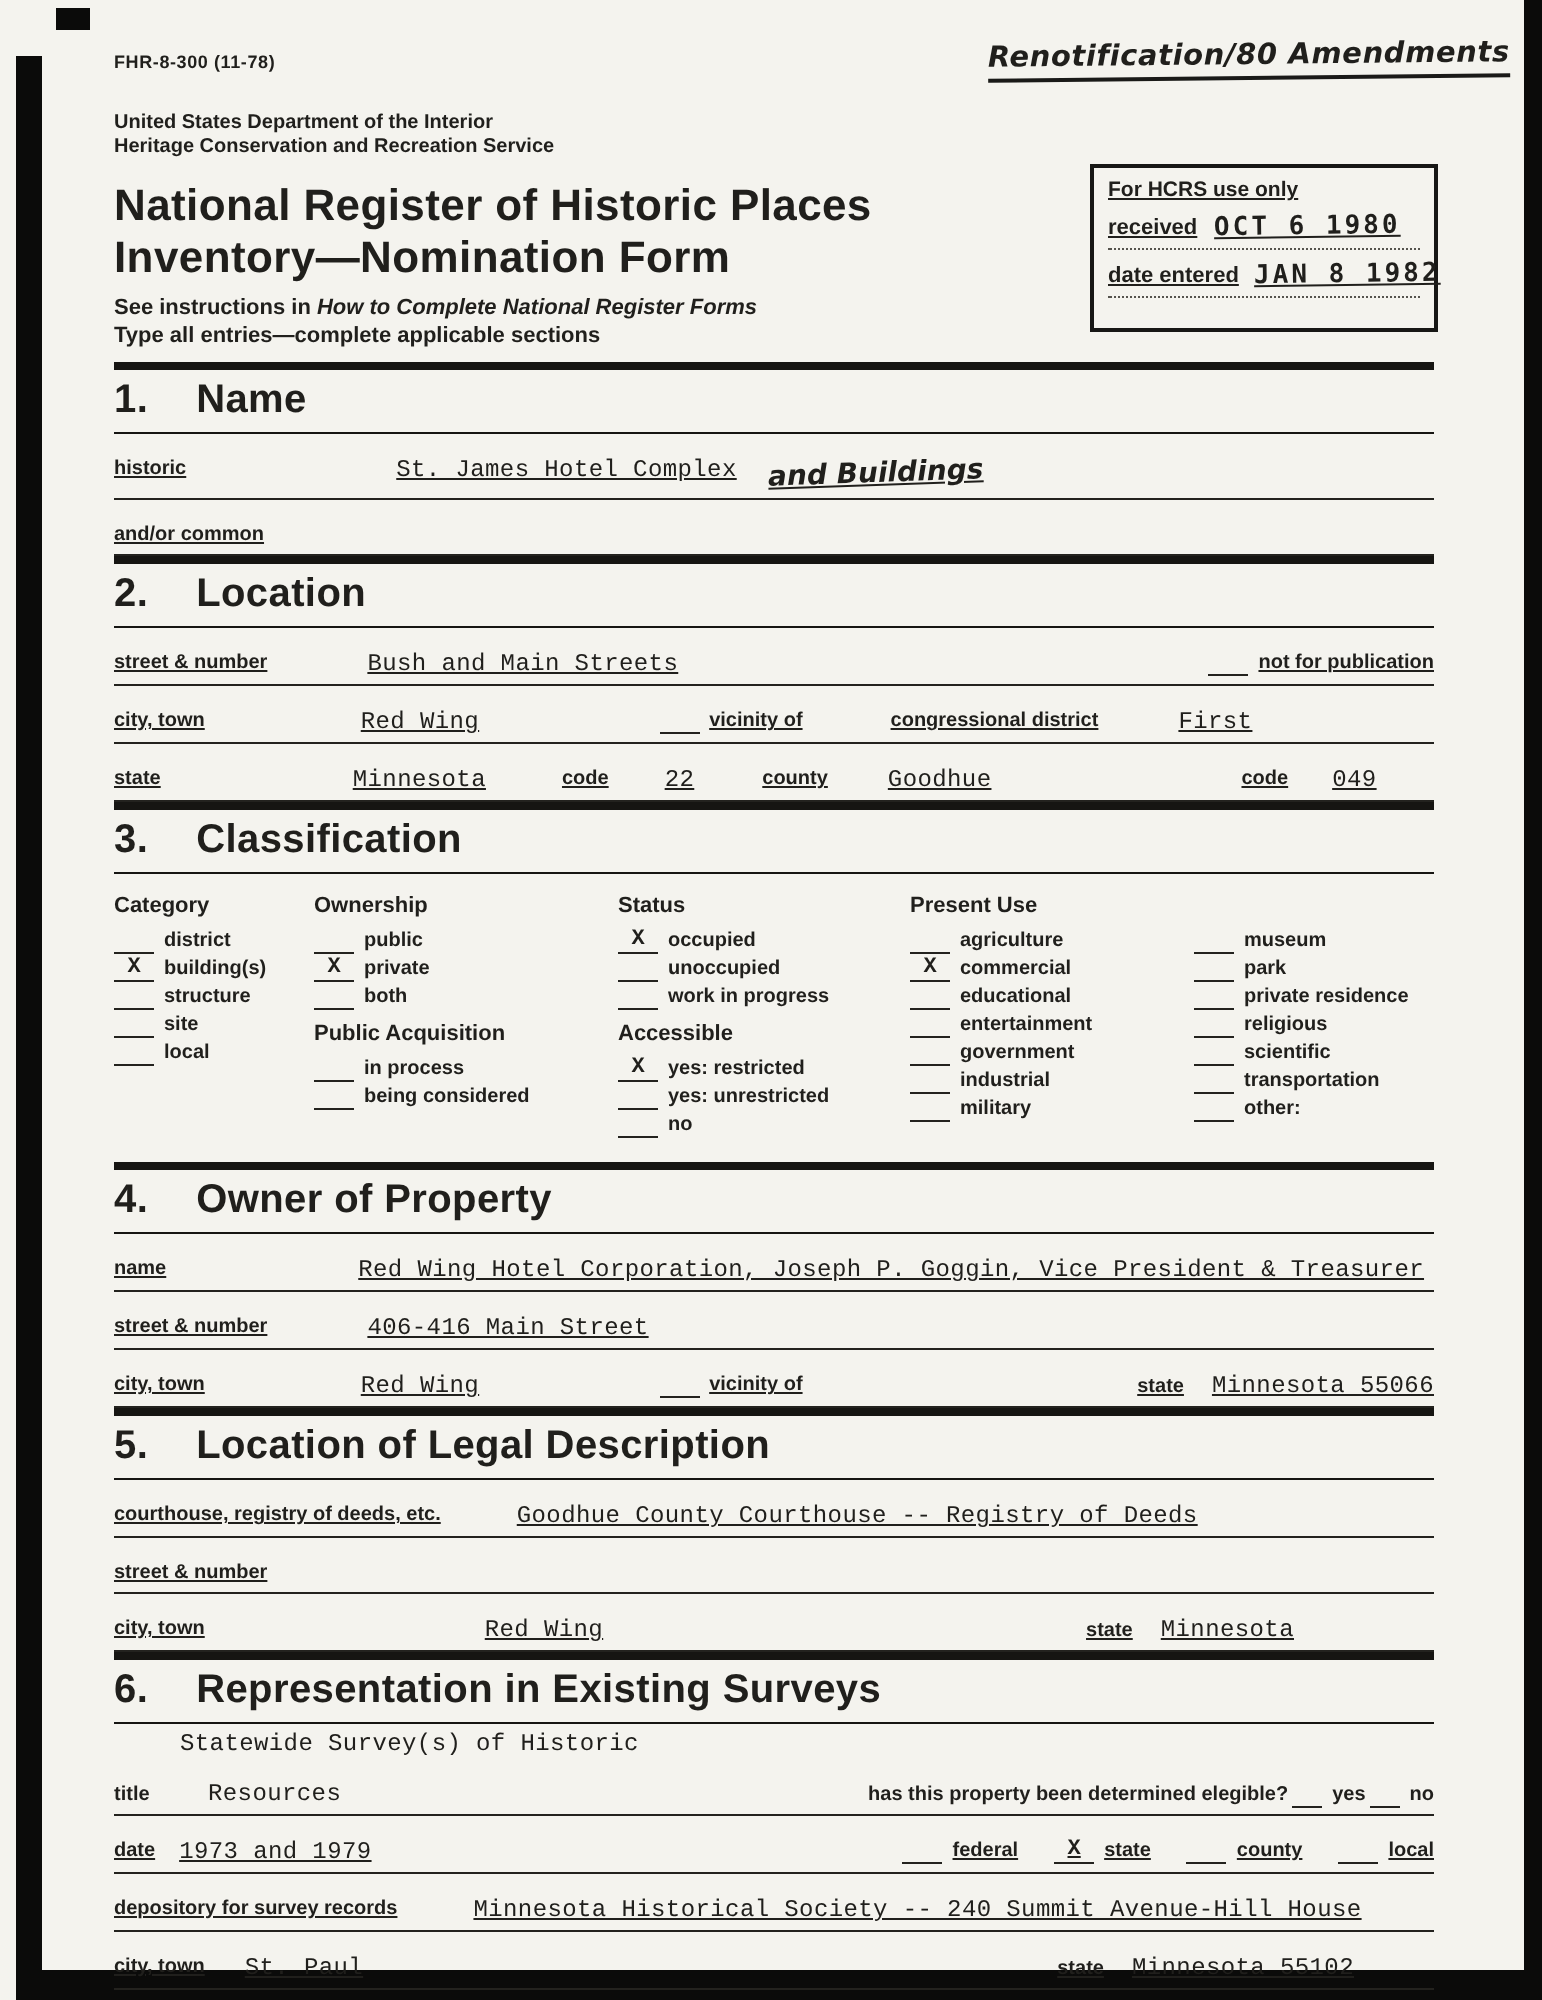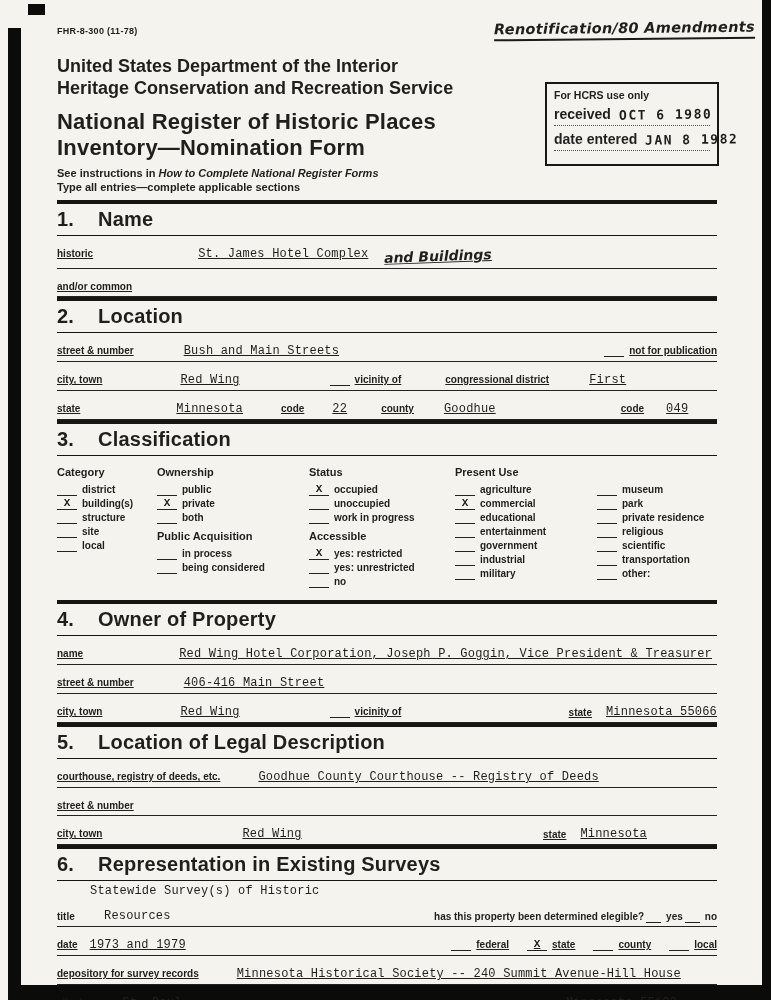--- a/index.html
+++ b/index.html
@@ -27,30 +27,30 @@
     transform:rotate(-.6deg);
     border-bottom:2px solid #1a1a18;
     padding-bottom:2px;
     white-space:nowrap;
   }
 
   .content { position:absolute; left:57px; top:26px; width:660px; }
 
   .form-number { font-size:9px; font-weight:bold; letter-spacing:.3px; margin-bottom:20px; }
 
-  .agency { font-size:18px; font-weight:bold; line-height:1.2; margin-bottom:10px; }
+  .agency { font-size:10px; font-weight:bold; line-height:1.2; margin-bottom:10px; }
   .title-block { font-size:22px; font-weight:bold; line-height:1.16; letter-spacing:.2px; margin-bottom:6px; width:480px; }
 
   .hcrs-box {
     position:absolute; left:488px; top:56px; width:174px; height:84px;
-    border:2.5px solid #171715; padding:5px 7px 4px;
+    border:2.5px solid #171715; padding:5px 7px 4px;text-decoration:underline;
   }
   .hcrs-title { font-size:10.5px; font-weight:bold; margin-bottom:5px; }
   .hcrs-row { display:flex; align-items:baseline; gap:8px; border-bottom:1px dotted #55534e; padding-bottom:3px; margin-bottom:5px; }
-  .hcrs-label { font-size:14px; font-weight:bold; white-space:nowrap; }
+  .hcrs-label { font-size:11px; font-weight:bold; white-space:nowrap; }
   .hcrs-stamp { font-family:"DejaVu Sans Mono", monospace; font-weight:bold; font-size:13px; letter-spacing:1.5px; white-space:nowrap; transform:rotate(-.8deg); }
 
   .instructions { font-size:11px; font-weight:bold; line-height:14px; margin-bottom:6px; }
   .instructions .italic { font-style:italic; }
 
   
   .section-heading {
     border-top:4px solid #161512;
     border-bottom:1.5px solid #161512;
     padding:3px 0 4px;

